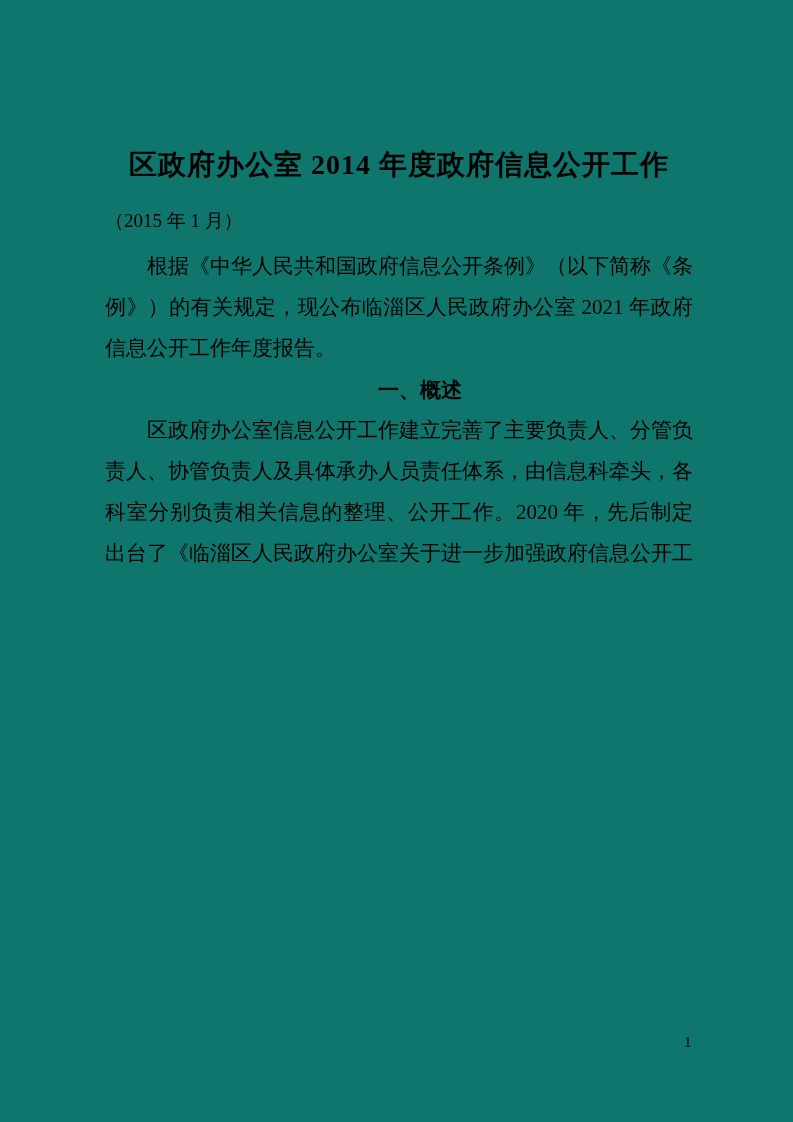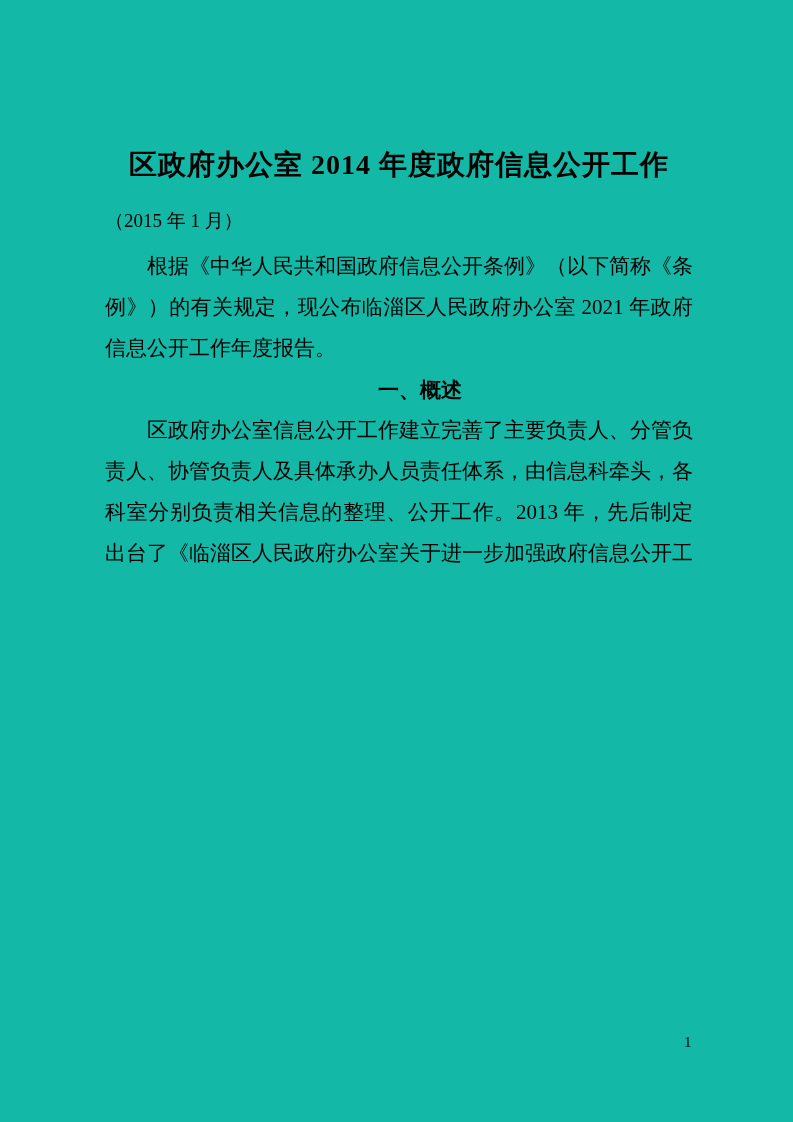--- a/index.html
+++ b/index.html
@@ -8,21 +8,21 @@
     background: #ffffff;
     font-family: "Liberation Serif", "DejaVu Serif", serif;
     color: #000000;
     position: relative;
     overflow: hidden;
   }
   .page {
     position: absolute;
     inset: 0;
     padding: 148px 100px 0 105px;
-    background: #14b8a6;
+    background: #0f766e;
   }
   .doc-title {
     font-weight: bold;
     font-size: 28px;
     line-height: 34px;
     text-align: center;
     letter-spacing: 1px;
     white-space: nowrap;
   }
   .doc-title-2 {
@@ -74,19 +74,19 @@
   <div class="doc-date">（2015 年 1 月）</div>
 
   <div class="body-text">
 
     <p class="para">根据《中华人民共和国政府信息公开条例》（以下简称《条例》）的有关规定，现公布临淄区人民政府办公室 2021 年政府信息公开工作年度报告。</p>
 
     <h2 class="heading">一、概述</h2>
 
 
 
-    <p class="para">区政府办公室信息公开工作建立完善了主要负责人、分管负责人、协管负责人及具体承办人员责任体系，由信息科牵头，各科室分别负责相关信息的整理、公开工作。2013 年，先后制定出台了《临淄区人民政府办公室关于进一步加强政府信息公开工</p>
+    <p class="para">区政府办公室信息公开工作建立完善了主要负责人、分管负责人、协管负责人及具体承办人员责任体系，由信息科牵头，各科室分别负责相关信息的整理、公开工作。2020 年，先后制定出台了《临淄区人民政府办公室关于进一步加强政府信息公开工</p>
 
   </div>
 
   <div class="page-number">1</div>
 
 </div>
 
 </body></html>

